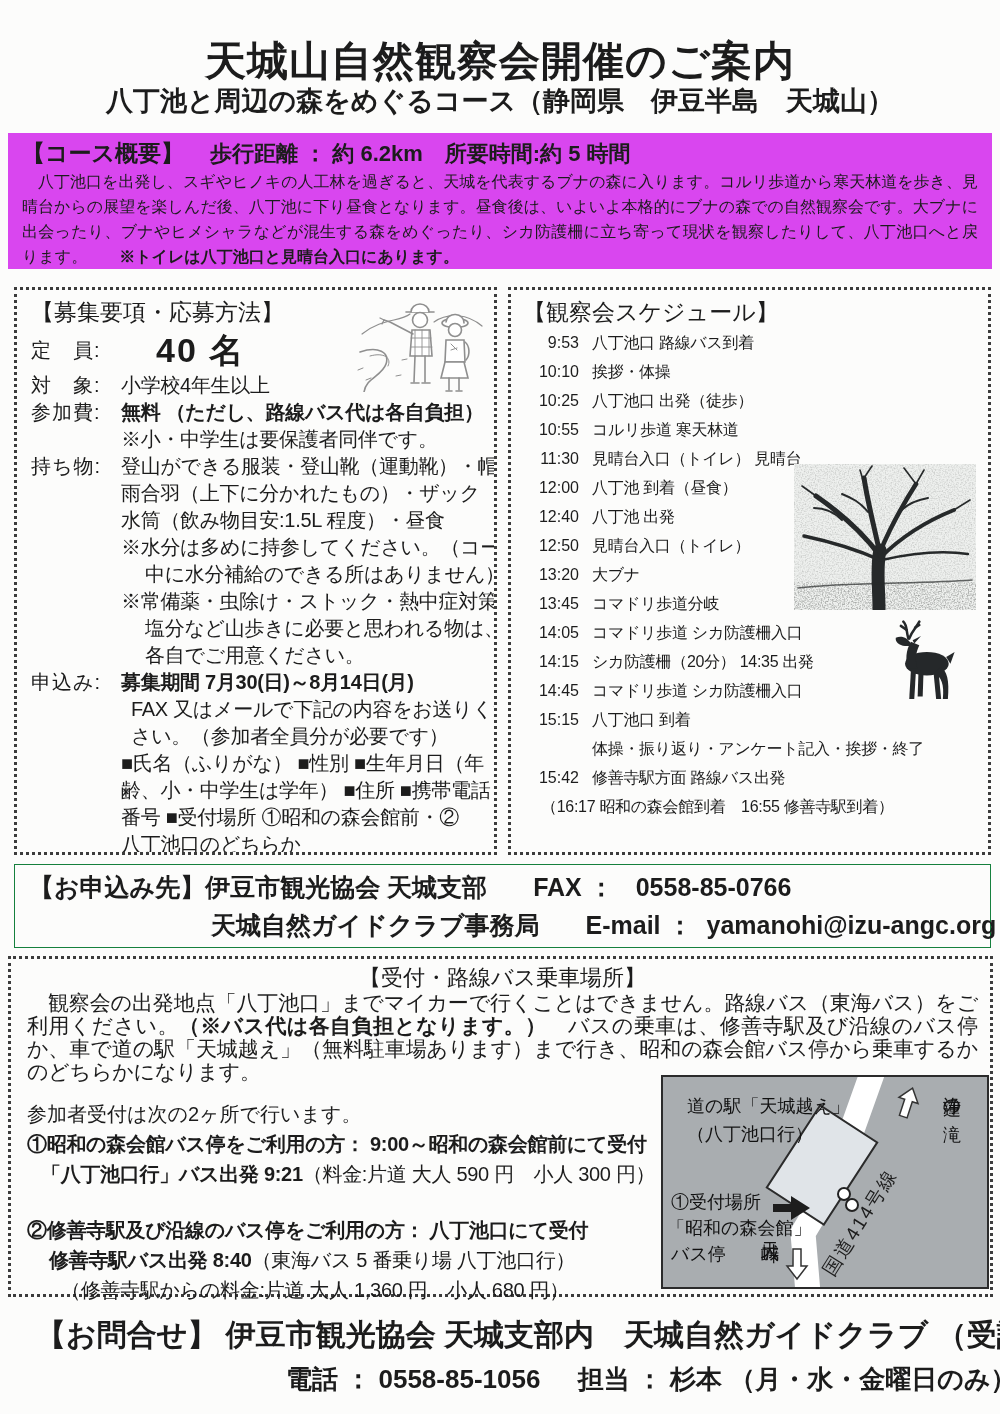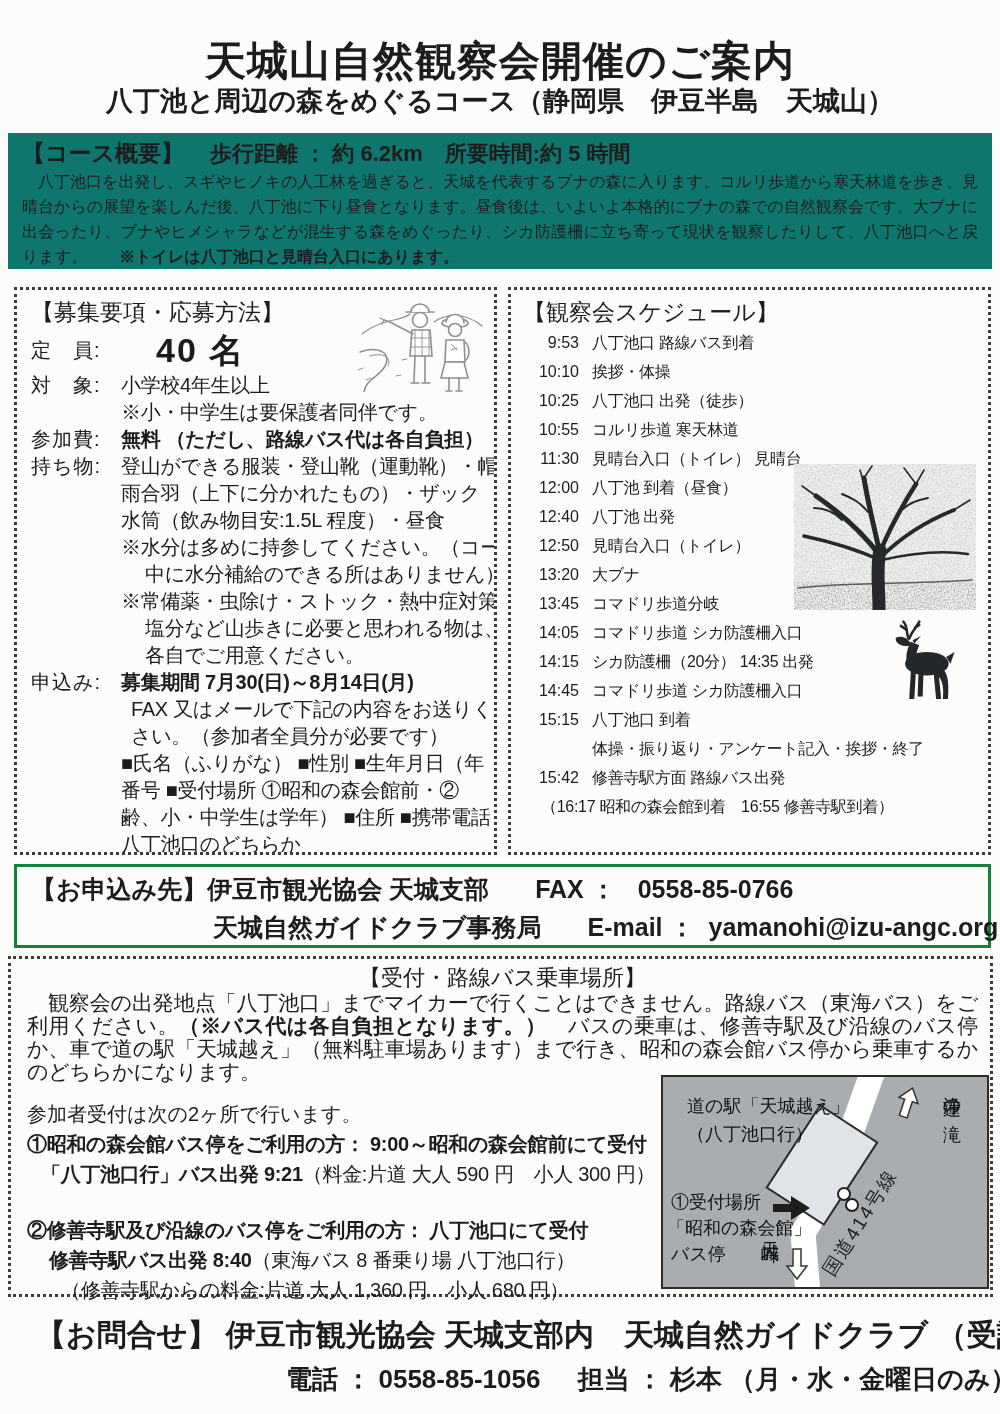--- a/index.html
+++ b/index.html
@@ -7,21 +7,21 @@
     position:relative;width:1000px;height:1414px;margin:0 auto;
     background:#fcfcfb;color:#1c1c1c;overflow:hidden;
     font-family:"Liberation Sans", sans-serif;
   }
   .center{text-align:center;}
   .title{position:absolute;top:26px;left:0;width:100%;font-size:41px;font-weight:bold;letter-spacing:1px;margin-top:8px;}
   .subtitle{position:absolute;top:83px;left:0;width:100%;font-size:27px;font-weight:bold;}
 
   
   .course-box{position:absolute;left:8px;top:133px;width:984px;height:136px;
-    background:#0f766e;box-sizing:border-box;padding:5px 14px 0 14px;}
+    background:#d946ef;box-sizing:border-box;padding:5px 14px 0 14px;}
   .course-head{font-size:23px;font-weight:bold;line-height:30px;}
   .course-head .stats{margin-left:26px;font-size:22px;}
   .course-body{font-size:16px;line-height:25px;text-align:justify;}
   .course-body b{font-weight:bold;}
 
   
   .dotbox{position:absolute;box-sizing:border-box;border:3px dotted #3c3c3c;background:#fcfcfb;}
   .box-left{left:14px;top:287px;width:483px;height:568px;padding:6px 8px 0 14px;overflow:hidden;}
   .box-right{left:508px;top:287px;width:483px;height:568px;padding:6px 8px 0 12px;overflow:hidden;}
   .box-head{font-size:23px;line-height:32px;}
@@ -41,21 +41,21 @@
   .s-text{margin-left:13px;letter-spacing:-0.3px;}
   .s-row.nudge .s-time{width:18px;}
   .s-row.nudge .s-text{margin-left:0;}
 
   .illu-hikers{position:absolute;right:6px;top:6px;width:132px;height:96px;}
   .illu-tree{position:absolute;left:283px;top:174px;width:182px;height:146px;}
   .illu-deer{position:absolute;left:366px;top:330px;width:88px;height:84px;}
 
   
   .app-box{position:absolute;left:14px;top:864px;width:977px;height:84px;box-sizing:border-box;
-    border:3px solid #15803d;padding:3px 14px 0 14px;font-weight:bold;}
+    border:1px solid #15803d;padding:3px 14px 0 14px;font-weight:bold;}
   .app-line{font-size:25px;line-height:38px;white-space:nowrap;}
   .app-line .gap-l{margin-left:46px;}
   .app-line .gap-s{margin-left:22px;}
   .app-line2{margin-left:182px;}
   .app-line2 .gap-s{margin-left:14px;}
 
   
   .rec-box{left:8px;top:956px;width:985px;height:341px;padding:4px 12px 0 16px;}
   .rec-head{font-size:22px;line-height:29px;text-align:center;}
   .rec-para{font-size:21px;line-height:23px;text-align:justify;letter-spacing:-0.2px;font-family:Liberation Serif, serif;}
@@ -101,28 +101,28 @@
 
     <div class="r-row big">
         <span class="r-label">定　員:</span>
         <span class="r-val">40 名</span>
       </div>
     <div class="r-row">
         <span class="r-label">対　象:</span>
         <span class="r-val">小学校4年生以上</span>
       </div>
     <div class="r-row">
-        <span class="r-label"></span>
-        <span class="r-val">※小・中学生は要保護者同伴です。</span>
-      </div>
-    <div class="r-row">
         <span class="r-label">参加費:</span>
         <span class="r-val bold">無料 （ただし、路線バス代は各自負担）</span>
       </div>
     <div class="r-row">
+        <span class="r-label"></span>
+        <span class="r-val">※小・中学生は要保護者同伴です。</span>
+      </div>
+    <div class="r-row">
         <span class="r-label">持ち物:</span>
         <span class="r-val">登山ができる服装・登山靴（運動靴）・帽子</span>
       </div>
     <div class="r-row">
         <span class="r-label"></span>
         <span class="r-val">雨合羽（上下に分かれたもの）・ザック</span>
       </div>
     <div class="r-row">
         <span class="r-label"></span>
         <span class="r-val">水筒（飲み物目安:1.5L 程度）・昼食</span>
@@ -158,25 +158,25 @@
     <div class="r-row">
         <span class="r-label"></span>
         <span class="r-val ind1">さい。（参加者全員分が必要です）</span>
       </div>
     <div class="r-row">
         <span class="r-label"></span>
         <span class="r-val">■氏名（ふりがな） ■性別 ■生年月日（年</span>
       </div>
     <div class="r-row">
         <span class="r-label"></span>
+        <span class="r-val">齢、小・中学生は学年） ■住所 ■携帯電話</span>
+      </div>
+    <div class="r-row">
+        <span class="r-label"></span>
         <span class="r-val">番号 ■受付場所 ①昭和の森会館前・②</span>
-      </div>
-    <div class="r-row">
-        <span class="r-label"></span>
-        <span class="r-val">齢、小・中学生は学年） ■住所 ■携帯電話</span>
       </div>
     <div class="r-row">
         <span class="r-label"></span>
         <span class="r-val">八丁池口のどちらか</span>
       </div>
 
     <svg class="illu-hikers" viewBox="0 0 132 96" fill="none" stroke="#8f8f8f" stroke-width="1.6" stroke-linecap="round">
       <path d="M4,56 C22,50 34,56 30,68 C26,80 10,82 8,96"></path>
       <path d="M14,60 C28,56 36,62 32,70" stroke-width="1"></path>
       <path d="M6,38 C26,22 44,26 54,18" stroke-width="1.2"></path>
@@ -336,21 +336,21 @@
   <div class="dotbox rec-box">
     <div class="rec-head">【受付・路線バス乗車場所】</div>
     <div class="rec-para">
       <span>　観察会の出発地点「八丁池口」までマイカーで行くことはできません。路線バス（東海バス）をご利用ください。</span><b>（※バス代は各自負担となります。）</b><span>　バスの乗車は、修善寺駅及び沿線のバス停か、車で道の駅「天城越え」（無料駐車場あります）まで行き、昭和の森会館バス停から乗車するかのどちらかになります。</span>
     </div>
     <div class="rec-intro">参加者受付は次の2ヶ所で行います。</div>
     <div class="rec-opt"><b>①昭和の森会館バス停をご利用の方： 9:00～昭和の森会館前にて受付</b></div>
     <div class="rec-opt ind1" style="padding-left:14px;"><b>「八丁池口行」バス出発 9:21</b><span>（料金:片道 大人 590 円　小人 300 円）</span></div>
     <div class="rec-spacer"></div>
     <div class="rec-opt"><b>②修善寺駅及び沿線のバス停をご利用の方： 八丁池口にて受付</b></div>
-    <div class="rec-opt" style="padding-left:22px;"><b>修善寺駅バス出発 8:40</b><span>（東海バス 8 番乗り場 八丁池口行）</span></div>
+    <div class="rec-opt" style="padding-left:22px;"><b>修善寺駅バス出発 8:40</b><span>（東海バス 5 番乗り場 八丁池口行）</span></div>
     <div class="rec-opt" style="padding-left:34px;"><span>（修善寺駅からの料金:片道 大人 1,360 円　小人 680 円）</span></div>
 
     <div class="map">
       <svg width="324" height="210" viewBox="0 0 324 210">
         <polyline points="210,-6 170,106 140,156 145,216" fill="none" stroke="#ffffff" stroke-width="25" stroke-linejoin="round"></polyline>
         <g transform="translate(159,88) rotate(33)">
           <rect x="-34" y="-49" width="68" height="98" fill="#e0e4e8" stroke="#2b2b2b" stroke-width="2"></rect>
         </g>
         <polygon points="110,127 128,127 128,119 147,131 128,143 128,135 110,135" fill="#1d1d1d"></polygon>
         <g>

